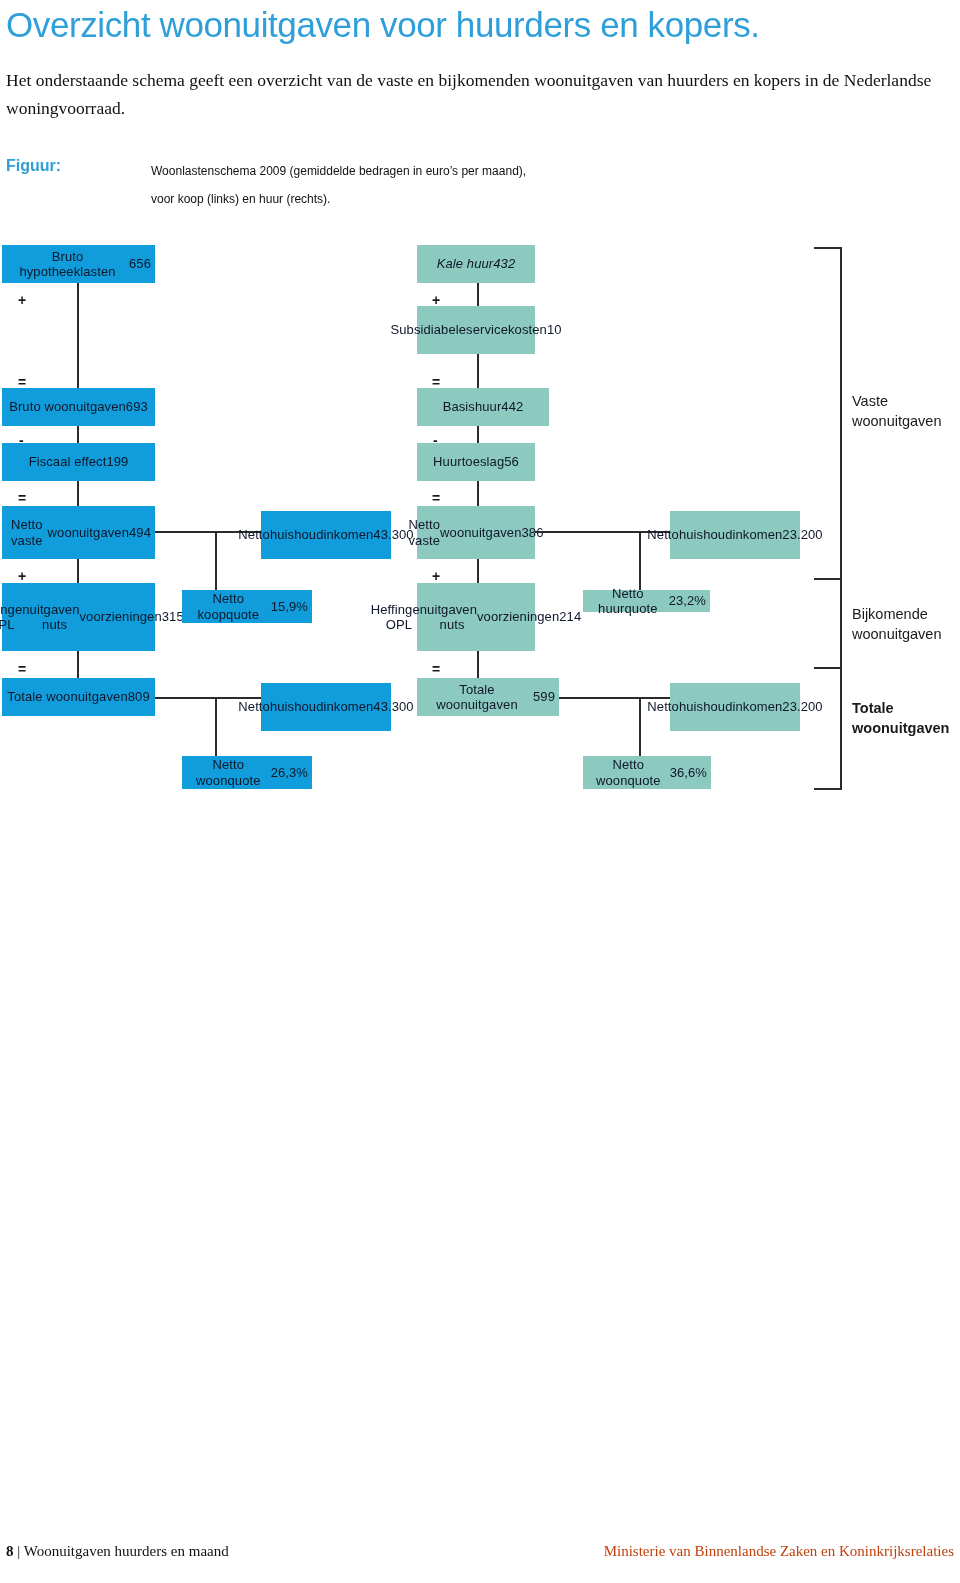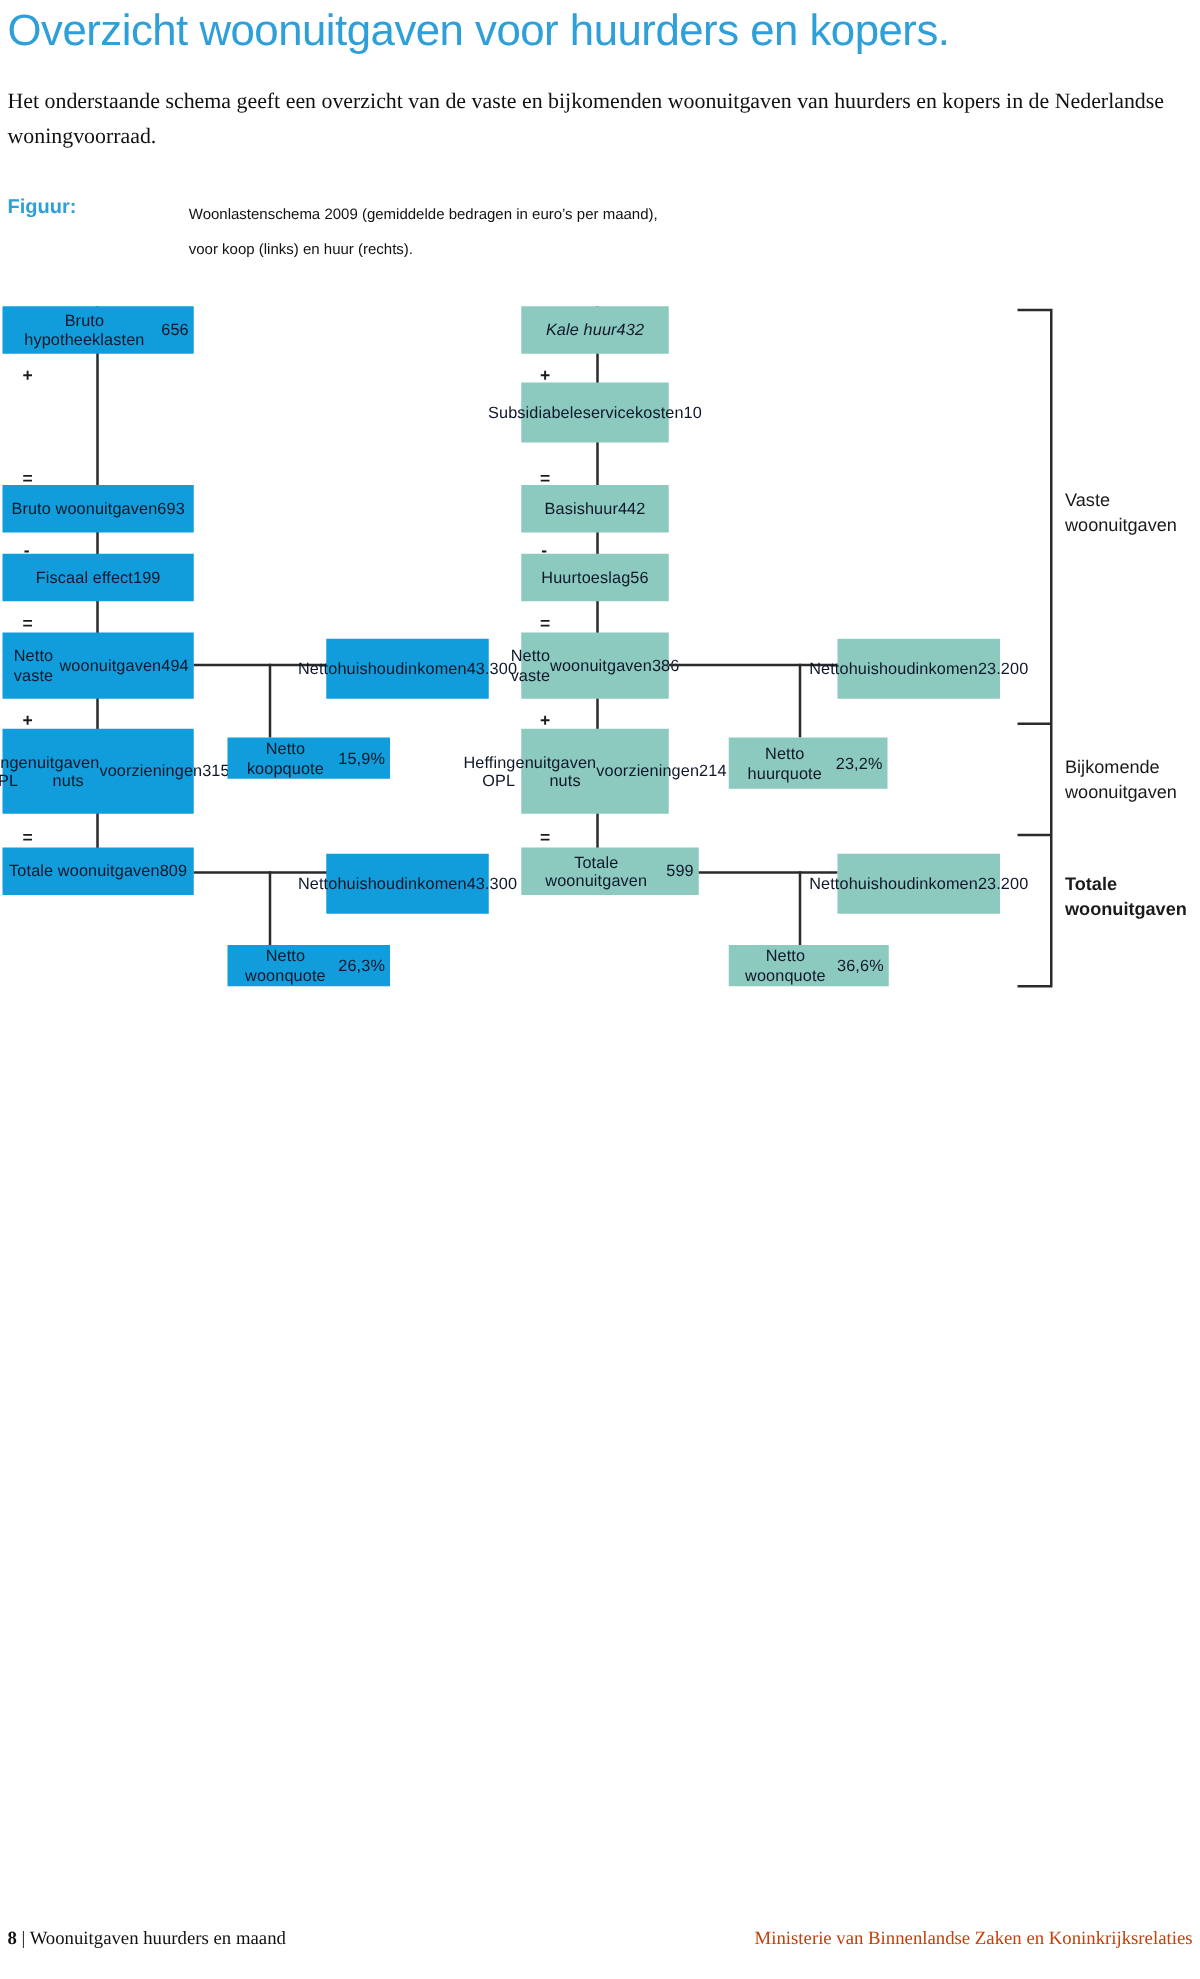--- a/index.html
+++ b/index.html
@@ -166,21 +166,21 @@
     <span>Kale huur</span>
     <span class="val">432</span>
   </div>
   <div class="op" style="left:432px;top:54px;">+</div>
   <div class="box huur" style="left:417px;top:66px;width:118px;height:48px;">
     <span>Subsidiabele</span>
     <span>servicekosten</span>
     <span class="val">10</span>
   </div>
   <div class="op" style="left:432px;top:136px;">=</div>
-  <div class="box huur" style="left:417px;top:148px;width:118px;height:38px;">
+  <div class="box huur" style="left:417px;top:148px;width:132px;height:38px;">
     <span>Basishuur</span>
     <span class="val">442</span>
   </div>
   <div class="op" style="left:433px;top:194px;">-</div>
   <div class="box huur" style="left:417px;top:203px;width:118px;height:38px;">
     <span>Huurtoeslag</span>
     <span class="val">56</span>
   </div>
   <div class="op" style="left:432px;top:252px;">=</div>
   <div class="box huur" style="left:417px;top:266px;width:118px;height:53px;">
@@ -201,21 +201,21 @@
     <span class="val">599</span>
   </div>
 
   <div class="hline" style="left:535px;top:291px;width:135px;"></div>
   <div class="vline" style="left:639px;top:291px;height:59px;"></div>
   <div class="box huur" style="left:670px;top:271px;width:130px;height:48px;">
     <span>Netto</span>
     <span>huishoudinkomen</span>
     <span class="val">23.200</span>
   </div>
-  <div class="box huur" style="left:583px;top:350px;width:127px;height:41px;">
+  <div class="box huur" style="left:583px;top:350px;width:127px;height:22px;">
     <span>Netto huurquote</span>
     <span class="val">23,2%</span>
   </div>
 
   <div class="hline" style="left:559px;top:457px;width:111px;"></div>
   <div class="vline" style="left:639px;top:457px;height:59px;"></div>
   <div class="box huur" style="left:670px;top:443px;width:130px;height:48px;">
     <span>Netto</span>
     <span>huishoudinkomen</span>
     <span class="val">23.200</span>

